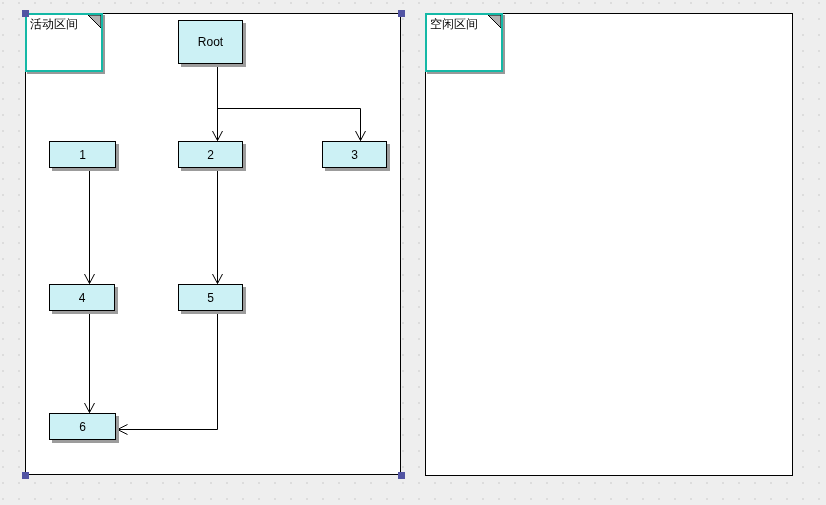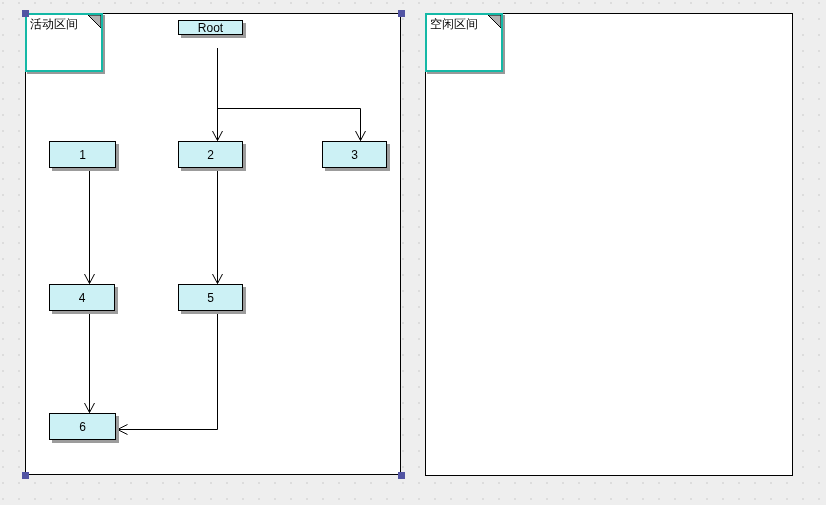--- a/index.html
+++ b/index.html
@@ -84,21 +84,21 @@
     <g>
       <path d="M89.5,311 V412.5"></path>
       <path d="M84.5,403 L89.5,412.5 L94.5,403"></path>
     </g>
     <g>
       <path d="M217.5,311 V429.5 H117.5"></path>
       <path d="M127.5,424.5 L117.5,429.5 L127.5,434.5"></path>
     </g>
   </svg>
 
-  <div class="node" style="left:178px; top:20px; width:65px; height:15px;">Root</div>
+  <div class="node" style="left:178px; top:20px; width:65px; height:44px;">Root</div>
   <div class="node" style="left:49px; top:141px; width:67px; height:27px;">1</div>
   <div class="node" style="left:178px; top:141px; width:65px; height:27px;">2</div>
   <div class="node" style="left:322px; top:141px; width:65px; height:27px;">3</div>
   <div class="node" style="left:49px; top:284px; width:66px; height:27px;">4</div>
   <div class="node" style="left:178px; top:284px; width:65px; height:27px;">5</div>
   <div class="node" style="left:49px; top:413px; width:67px; height:27px;">6</div>
 
   <div class="handle" style="left:22px; top:10px;"></div>
   <div class="handle" style="left:398px; top:10px;"></div>
   <div class="handle" style="left:22px; top:472px;"></div>

